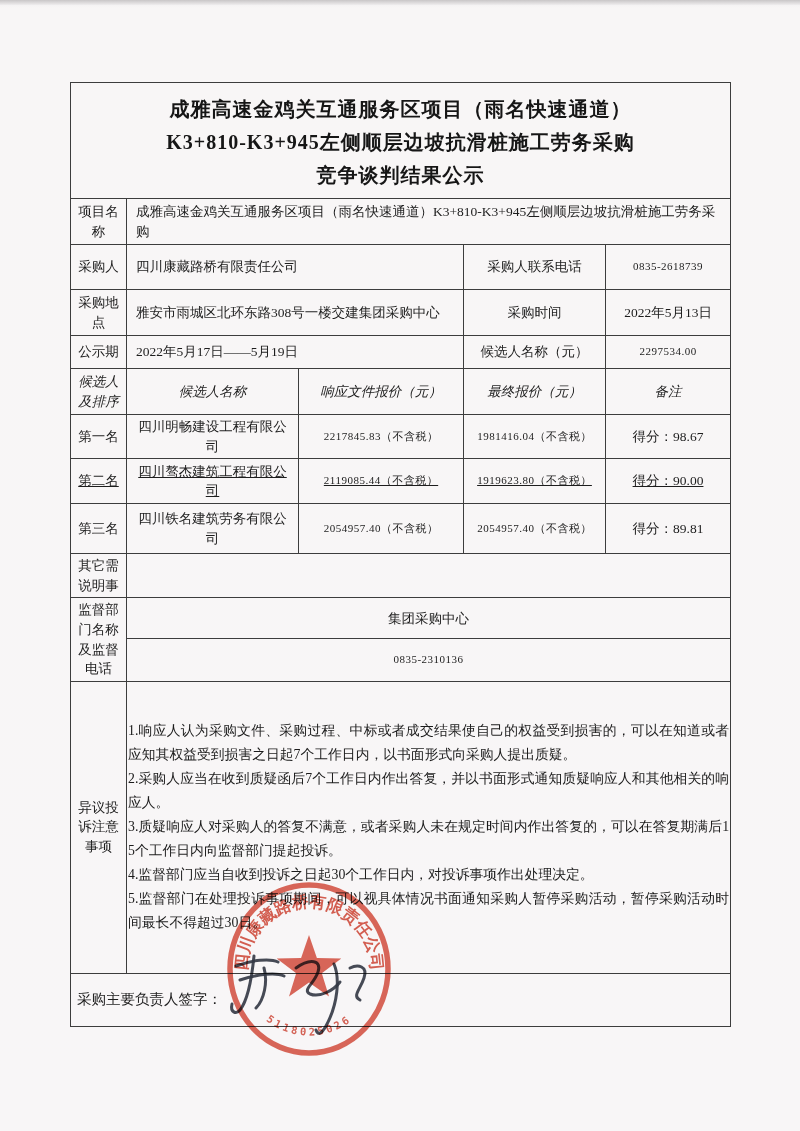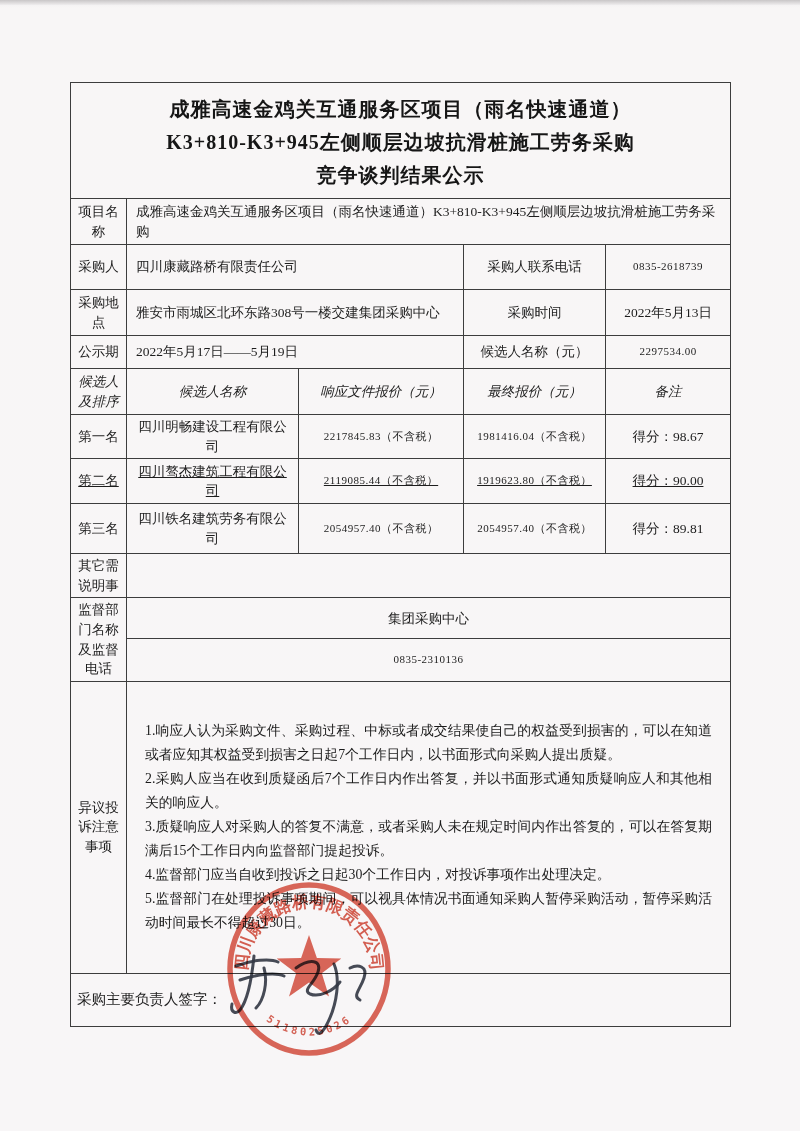--- a/index.html
+++ b/index.html
@@ -33,21 +33,21 @@
     line-height:1.45;
   }
   .title-cell { padding:10px 20px 6px; }
   .title-line {
     font-weight:bold; font-size:20px; line-height:33px;
     text-align:center; letter-spacing:1px; color:#161616;
   }
   .lbl { font-size:13.5px; padding:2px 6px; }
   .val-left { text-align:left; padding:3px 9px; }
   .num { font-size:11px; letter-spacing:0.5px; }
-  .notice-cell { text-align:left; padding:6px 18px; }
+  .notice-cell { text-align:left; padding:6px 1px; }
   .notice-item { font-size:13.8px; line-height:24px; text-align:justify; color:#1b1b1b; }
   .sign-cell { text-align:left; padding-left:6px; font-size:14.5px; }
   .empty-cell { }
   
   .r-title  { height:112px; }
   .r-proj   { height:45px; }
   .r-purch  { height:45px; }
   .r-loc    { height:46px; }
   .r-pub    { height:33px; }
   .r-chead  { height:46px;font-style:italic; }

